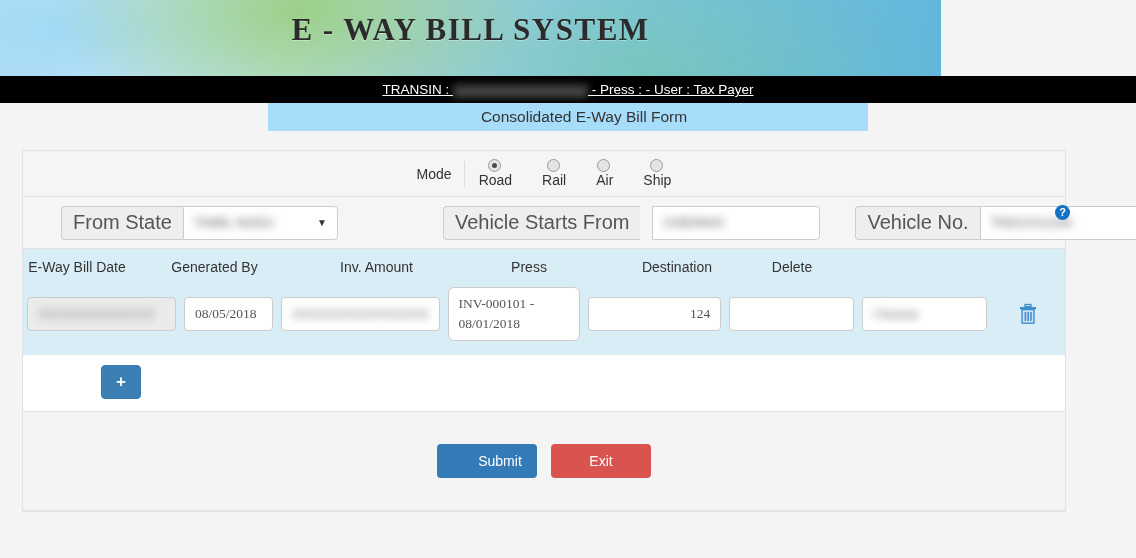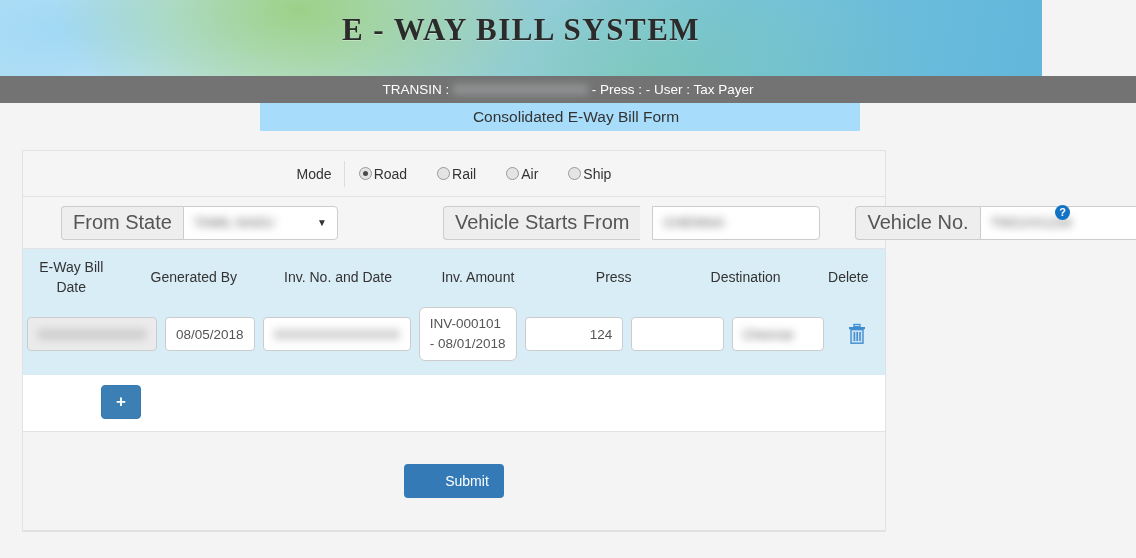--- a/index.html
+++ b/index.html
@@ -7,21 +7,21 @@
     margin: 0; padding: 0;
     width: 1136px; height: 558px;
     font-family: "Liberation Sans", sans-serif;
     background: #f4f4f4;
     overflow: hidden;
   }
 
   
   .banner {
     position: relative;
-    width: 1042px;
+    width: 941px;
     height: 76px;
     overflow: hidden;
     background:
       radial-gradient(ellipse 340px 180px at 300px 10px, rgba(150,205,120,0.85) 0%, rgba(150,205,120,0.0) 72%),
       radial-gradient(ellipse 420px 200px at 640px 70px, rgba(120,200,150,0.45) 0%, rgba(120,200,150,0) 70%),
       radial-gradient(ellipse 300px 160px at 60px 30px, rgba(160,216,245,0.95) 0%, rgba(160,216,245,0) 75%),
       linear-gradient(100deg, #b9e2f5 0%, #cfeaf6 16%, #bfe4e2 30%, #9ed0e8 48%, #79c4e0 68%, #6bbcdc 85%, #62b7da 100%);
     padding-left: 45px;
   }
   .banner-title {
@@ -34,58 +34,59 @@
     letter-spacing: 1.5px;
     color: #2b2b2b;
     font-variant: small-caps;
     text-shadow: 0 1px 0 rgba(255,255,255,0.35);
   }
 
   
   .transin-bar {
     width: 1136px;
     height: 27px;
-    background: #737373;
+    background: #000000;
     color: #ffffff;
     font-size: 13.5px;
     display: flex;
     align-items: center;
     justify-content: center;
     white-space: pre;
+    text-decoration: underline;
   }
   .blur-text { filter: blur(4px); color: #e8eef2; }
   .blur-val { filter: blur(4px); }
 
   
   .title-row {
     width: 1136px;
     height: 28px;
     background: #f4f4f4;
     position: relative;
   }
   .form-title {
     position: absolute;
-    left: 260px;
+    left: 268px;
     width: 600px;
     height: 28px;
     background: #a7ddfb;
     color: #333333;
     font-size: 15.5px;
     display: flex;
     align-items: center;
     justify-content: center;
     padding-left: 32px;
   }
 
   
   .panel {
     position: absolute;
     left: 22px;
     top: 150px;
-    width: 864px;
+    width: 1044px;
     border: 1px solid #e2e2e2;
     background: #14532d;
   }
   .mode-row {
     height: 46px;
     border-bottom: 1px solid #e2e2e2;
     display: flex;
     align-items: center;
     justify-content: center;
     background: #f5f5f5;
@@ -95,21 +96,21 @@
     color: #333;
     padding-right: 12px;
     border-right: 1px solid #dcdcdc;
     height: 26px;
     line-height: 26px;
   }
   .radio-group { display: flex; align-items: center; padding-left: 14px; }
   .radio-item {
     display: flex; align-items: center;
     margin-right: 30px;
-    font-size: 14px; color: #333;
+    font-size: 14px; color: #333; flex-direction: column;
   }
   .radio-item:last-child { margin-right: 0; }
   .rdo {
     width: 13px; height: 13px; border-radius: 50%;
     border: 1px solid #999; background: #e4e4e4;
     margin-right: 2px; position: relative;
     display: inline-block;
   }
   .rdo.checked::after {
     content: ""; position: absolute;
@@ -186,20 +187,21 @@
     display: flex;
     align-items: center;
     justify-content: center;
     padding: 0 4px;
   }
   .tbl-body {
     background: #d9edf7;
     display: flex;
     align-items: center;
     padding-bottom: 14px;
+    font-family: Liberation Serif, serif;
   }
   .td {
     display: flex;
     align-items: center;
     justify-content: center;
     padding: 0 4px;
   }
   .cell-input {
     width: 100%;
     min-height: 34px;
@@ -333,21 +335,20 @@
         <span class="blur-val">TN01XX1234</span>
       </span>
     </div>
 
     <div class="help-icon">?</div>
   </div>
 
   <div class="tbl-head">
     <div class="th c2">E-Way Bill Date</div>
     <div class="th c3">Generated By</div>
-    <div class="th c4">Inv. No. and Date</div>
     <div class="th c5">Inv. Amount</div>
     <div class="th c6">Press</div>
     <div class="th c7">Destination</div>
     <div class="th c8">Delete</div>
   </div>
 
   <div class="tbl-body">
     <div class="td c1">
       <span class="cell-input disabled">
         <span class="blur-val">XXXXXXXXXXXX</span>
@@ -388,15 +389,16 @@
       </span>
     </div>
   </div>
 
   <div class="add-row">
     <div class="add-btn">+</div>
   </div>
 
   <div class="footer">
     <button class="btn btn-submit">Submit</button>
+    <button class="btn btn-exit">Exit</button>
   </div>
 
 </div>
 
 </body></html>

